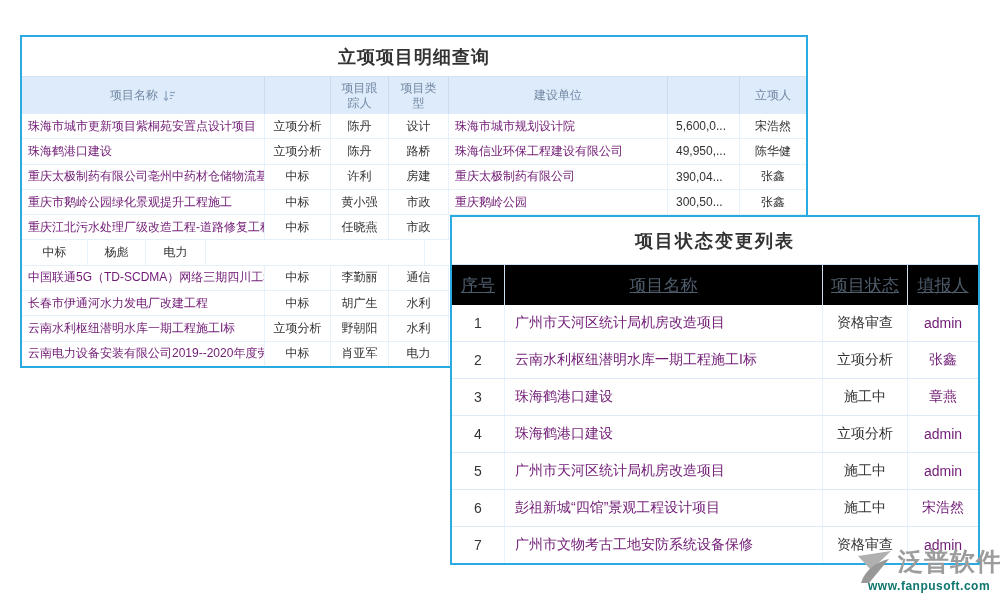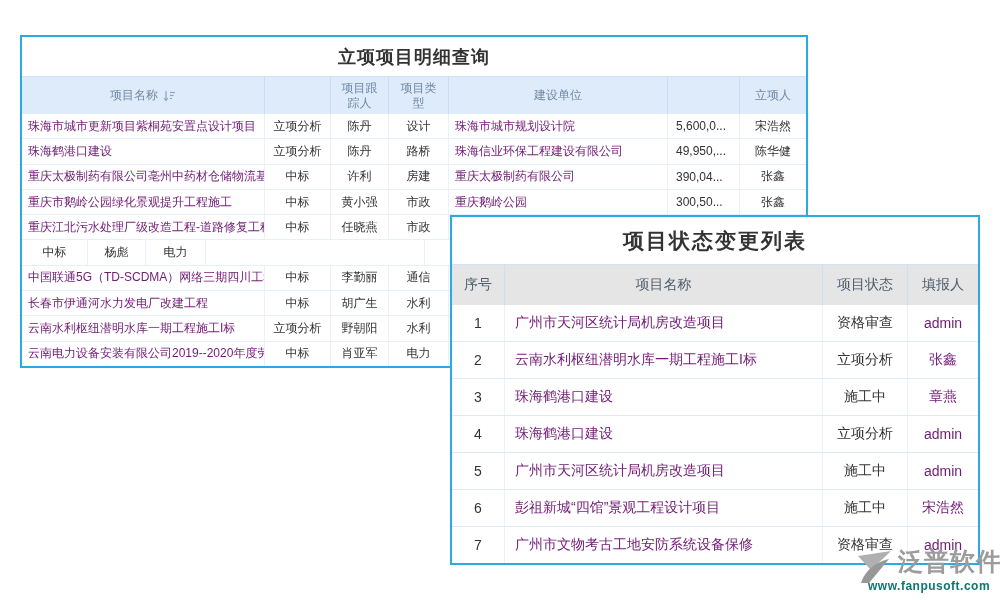--- a/index.html
+++ b/index.html
@@ -29,23 +29,23 @@
   .p1-row .cell:last-child { border-right:none; }
   .c1 { width:243px; } .c2 { width:66px; } .c3 { width:58px; } .c4 { width:60px; }
   .c5 { width:219px;font-family:Liberation Serif, serif; } .c6 { width:72px; } .c7 { width:66px; }
   .p1-row .c1, .p1-row .c5 { justify-content:flex-start; padding-left:6px; }
   .p1-row .c6 { justify-content:flex-start; padding-left:8px; }
   .link { color:#701a75; cursor:pointer; }
   .sort-icon { margin-left:5px; display:inline-flex; cursor:pointer; }
 
   
   #panel2 { left:450px; top:215px; width:530px; height:350px; z-index:2; }
-  #panel2 .panel-title { height:48px; font-size:21px; letter-spacing:2px; }
-  .p2-header { flex:none; height:40px; background:#e5e5e5; display:flex;
-    color:#4e5d6c; font-size:14px; }
+  #panel2 .panel-title { height:48px; font-size:18px; letter-spacing:2px; }
+  .p2-header { flex:none; height:40px; background:#000000; display:flex;
+    color:#4e5d6c; font-size:17px;text-decoration:underline; }
   .p2-header .hcell { display:flex; align-items:center; justify-content:center;
     border-right:1px solid #cddff2; }
   .p2-header .hcell:last-child { border-right:none; }
   .p2-body { flex:1; display:flex; flex-direction:column; }
   .p2-row { flex:1; display:flex; border-bottom:1px solid #dcebf7; font-size:14px; color:#333; }
   .p2-row:last-child { border-bottom:none; }
   .p2-row .cell { display:flex; align-items:center; justify-content:center;
     border-right:1px solid #e7f2fb; overflow:hidden; white-space:nowrap; }
   .p2-row .cell:last-child { border-right:none; }
   .k1 { width:53px; } .k2 { width:318px; } .k3 { width:85px; } .k4 { width:70px; }

